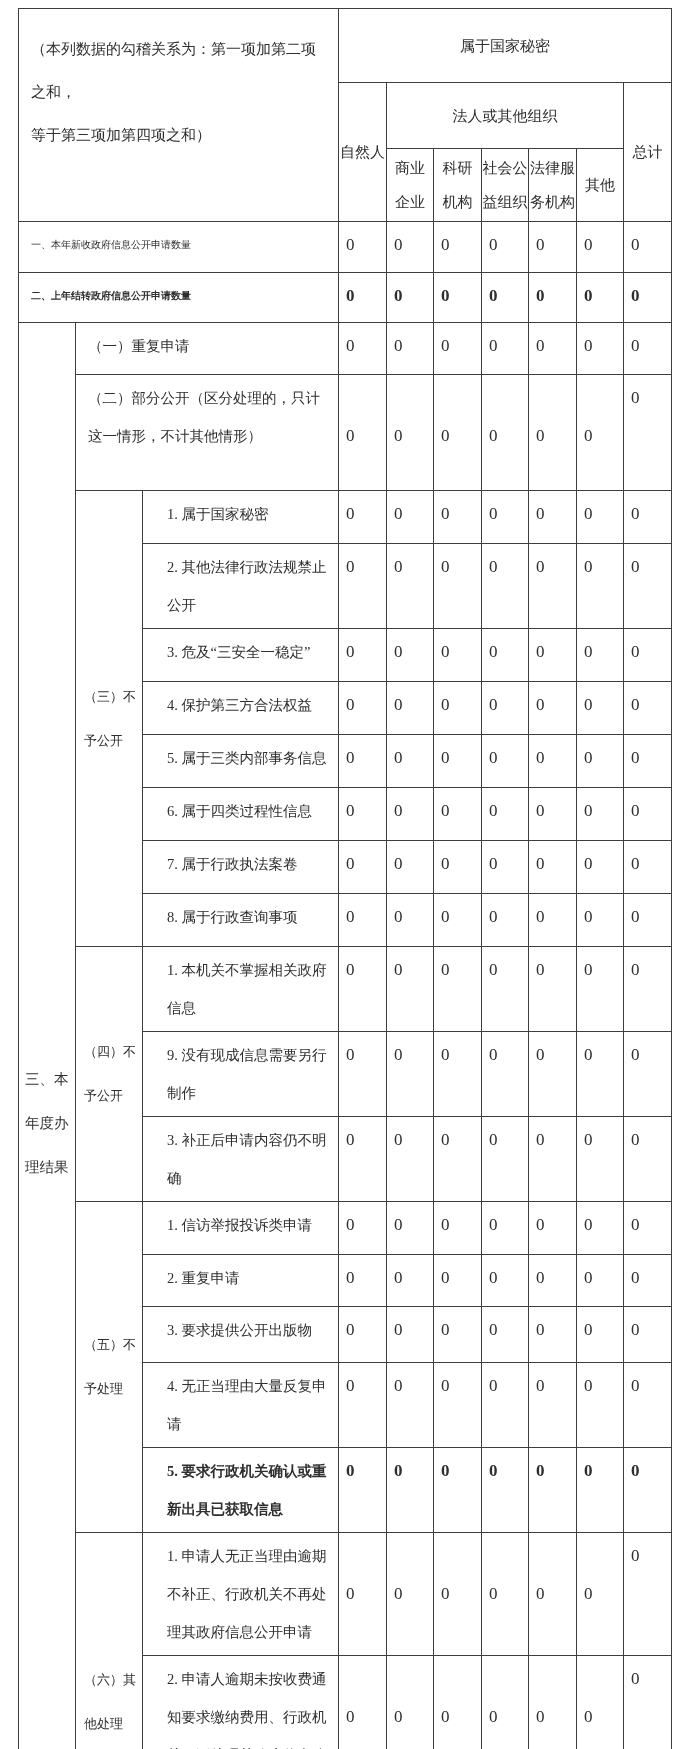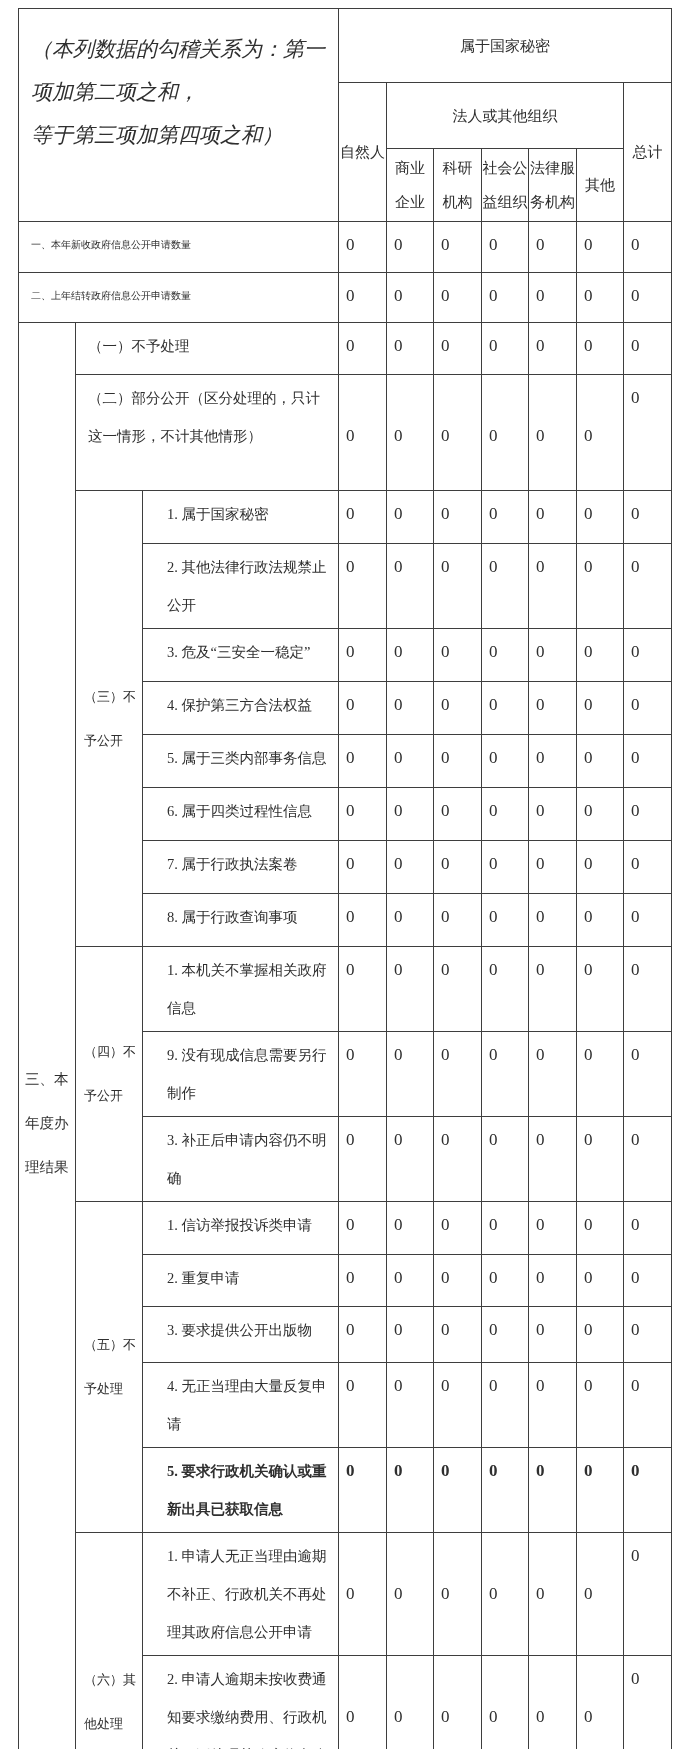--- a/index.html
+++ b/index.html
@@ -25,22 +25,21 @@
   td.hd{
     text-align:center;
     vertical-align:middle;
     font-size:15px;
     line-height:34px;
     white-space:pre-line;
   }
   
   td.note{
     vertical-align:middle;
-    font-style:italic;
-    font-size:21px;
+    font-size:15px;
     line-height:43px;
     text-align:left;
     padding:0 8px 46px 12px;
     white-space:pre-line;
   }
   
   td.rowlbl{
     font-size:10px;
     line-height:38px;
     padding:4px 6px 4px 12px;
@@ -74,21 +73,21 @@
   td.val{
     font-size:17px;
     line-height:38px;
     padding:4px 2px 4px 7px;
     vertical-align:top;
   }
   
   tr.shift td.val:not(:last-child){padding-top:42px;}
   
   tr.h74{height:74px;} tr.h66{height:66px;} tr.h73{height:73px;}
-  tr.r51{height:51px;} tr.r50{height:50px;} tr.r52{height:52px;}
+  tr.r51{height:51px;} tr.r50{height:50px;font-weight:bold;} tr.r52{height:52px;}
   tr.r91{height:116px;} tr.r53{height:53px;} tr.r56{height:56px;}
   tr.r83{height:83px;font-weight:bold;} tr.r119{height:119px;} tr.r113{height:113px;}
   tr.r54{height:54px;}
 </style>
 </head>
 <body>
 
 <table class="report">
   <colgroup>
     <col style="width:57px">
@@ -143,21 +142,21 @@
         <td class="val">0</td>
         <td class="val">0</td>
         <td class="val">0</td>
         <td class="val">0</td>
         <td class="val">0</td>
         <td class="val">0</td>
       </tr>
 
   <tr class="r52">
     <td class="sec" rowspan="22">三、本年度办理结果</td>
-    <td class="item2" colspan="2">（一）不予处理</td>
+    <td class="item2" colspan="2">（一）重复申请</td>
   <td class="val">0</td>
         <td class="val">0</td>
         <td class="val">0</td>
         <td class="val">0</td>
         <td class="val">0</td>
         <td class="val">0</td>
         <td class="val">0</td>
       </tr>
   <tr class="r91 shift">
     <td class="item2" colspan="2">（二）部分公开（区分处理的，只计这一情形，不计其他情形）</td>

